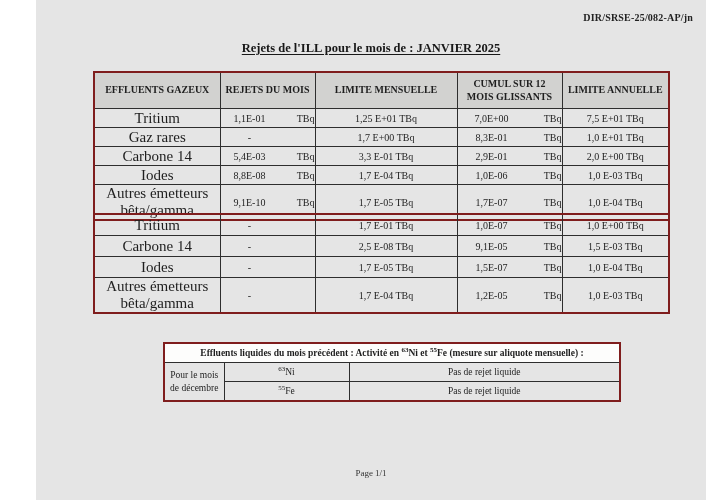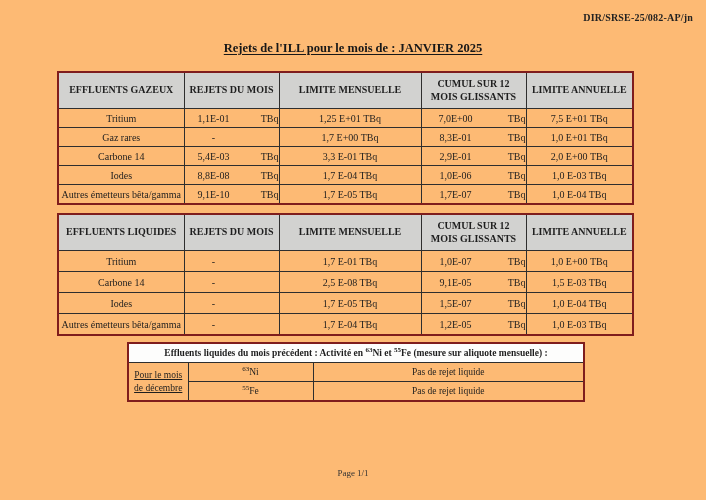--- a/index.html
+++ b/index.html
@@ -4,21 +4,21 @@
 <style>
   html,body{margin:0;padding:0;}
   body{
     width:706px;height:500px;
     background:#ffffff;
     font-family:"Liberation Serif", serif;
     color:#1c1c1c;
     position:relative;
     overflow:hidden;
   }
-  .page{position:absolute;inset:0;background:#fdba74;}
+  .page{position:absolute;inset:0;background:#e5e5e5;margin-left:36px;}
   .ref{
     position:absolute;top:12px;right:13px;
     font-weight:bold;font-size:10px;letter-spacing:.2px;color:#222;
   }
   .title{
     position:absolute;top:41px;left:0;width:100%;
     text-align:center;font-weight:bold;font-size:12.5px;
     text-decoration:underline;text-underline-offset:2px;color:#181818;
   }
   table{
@@ -33,27 +33,27 @@
   th{
     background:#d2d2d0;font-weight:bold;font-size:10px;
     line-height:1.25;padding:0 2px;
   }
   .t1{left:57px;top:71px;width:575px;}
   .t2{left:57px;top:213px;width:575px;}
   .t3{left:127px;top:342px;width:456px;}
   .t1 th,.t2 th{height:35px;}
   .t1 td{height:18px;}
   .t2 td{height:20px;}
-  .lbl{font-size:10px;}
+  .lbl{font-size:15px;}
   .vu{display:flex;align-items:center;width:100%;}
   .vu .v{flex:1;text-align:center;}
   .vu .u{width:36px;text-align:right;}
   .cap{height:24px;font-weight:bold;font-size:9.5px;background:#fdfdfc;}
   .t3 td{height:18px;font-size:9.5px;}
-  .period div{text-decoration:underline;text-underline-offset:1px;line-height:1.3;font-size:9.5px;}
+  .period div{text-underline-offset:1px;line-height:1.3;font-size:9.5px;}
   sup{font-size:7px;line-height:0;}
   .footer{
     position:absolute;top:468px;left:0;width:100%;
     text-align:center;font-size:9px;color:#333;
   }
 </style>
 </head>
 <body>
 
 <div class="page">
@@ -167,27 +167,20 @@
 
   <table class="t2">
     <colgroup>
       <col style="width:126px">
         <col style="width:95px">
         <col style="width:142px">
         <col style="width:105px">
         <col style="width:107px">
     </colgroup>
     <tbody>
-        <tr>
-      <th>EFFLUENTS LIQUIDES</th>
-      <th>REJETS DU MOIS</th>
-      <th>LIMITE MENSUELLE</th>
-      <th>CUMUL SUR 12 MOIS GLISSANTS</th>
-      <th>LIMITE ANNUELLE</th>
-    </tr>
     <tr>
       <td class="lbl">Tritium</td>
       <td>
             <div class="vu">
               <span class="v">-</span>
               <span class="u"></span>
             </div>
           </td>
       <td>1,7 E-01 TBq</td>
       <td>

